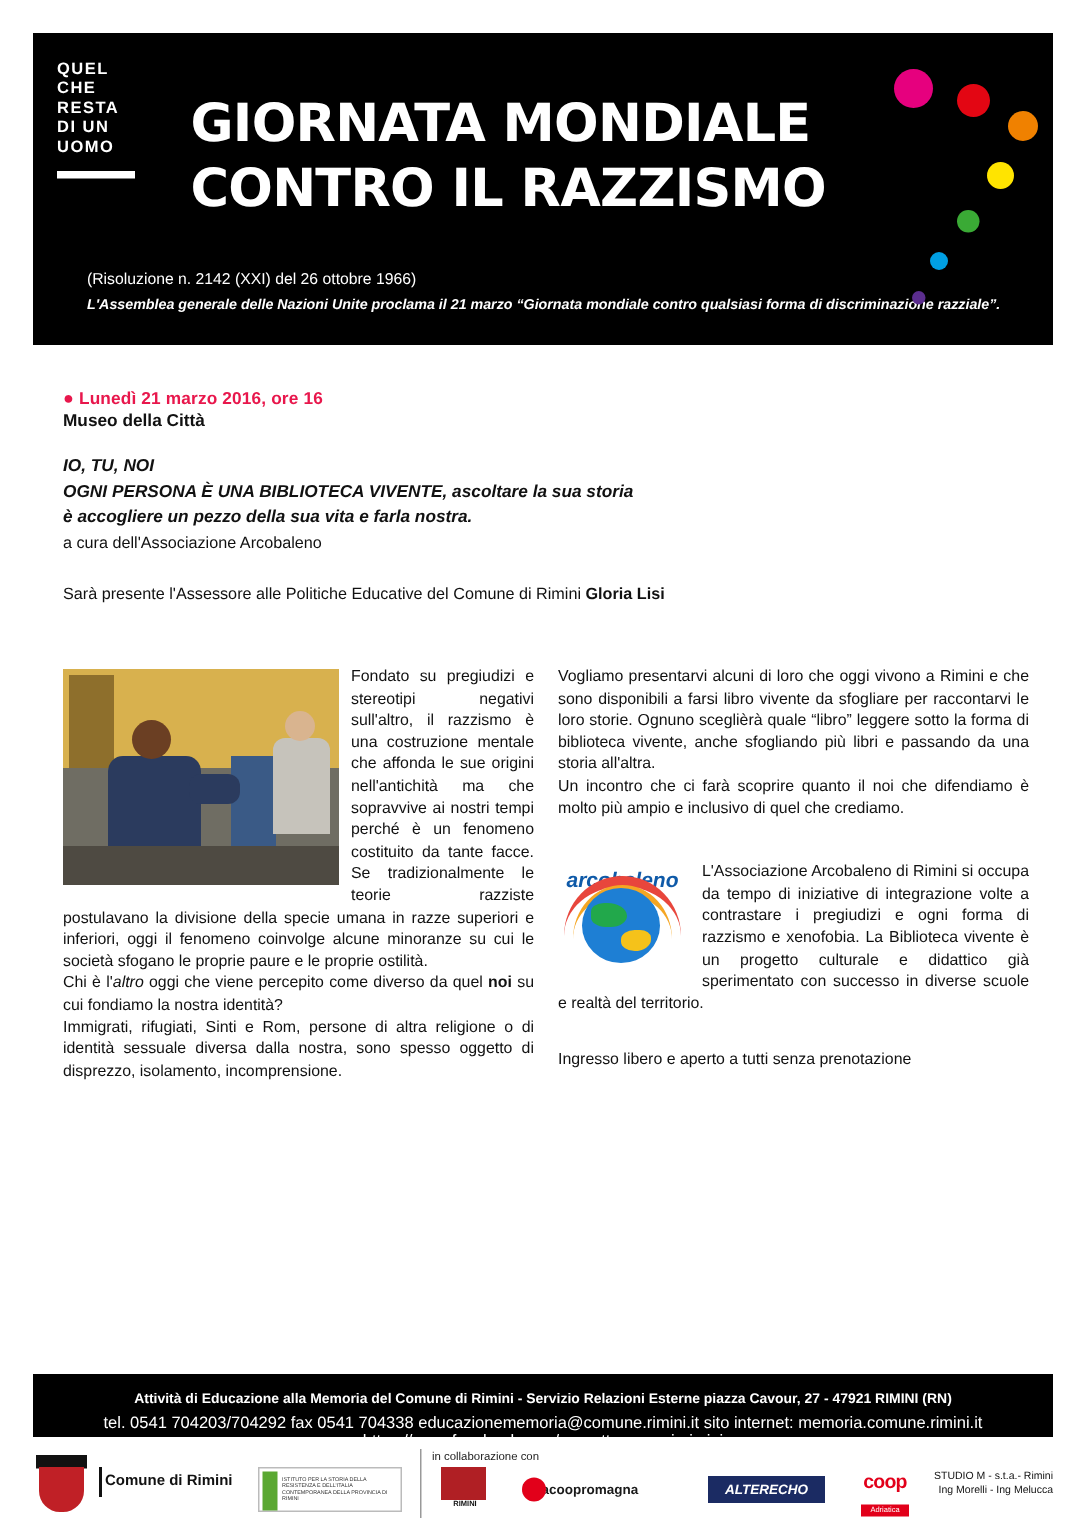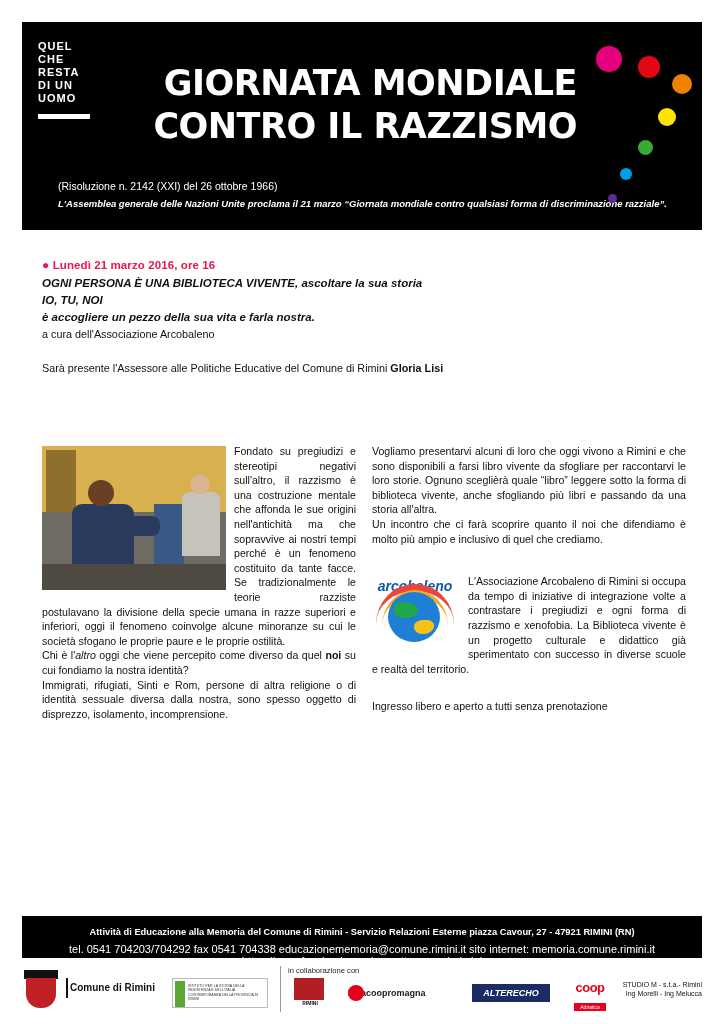--- a/index.html
+++ b/index.html
@@ -38,21 +38,20 @@
   .quel-rule {
     position: absolute;
     left: 16px; top: 92px;
     width: 52px; height: 5px;
     background: #ffffff;
   }
   .title-main {
     position: absolute;
     left: 105px; top: 40px;
     width: 450px;
-    text-align: right;
   }
   .title-line {
     font-family: "DejaVu Sans", sans-serif;
     font-weight: bold;
     font-size: 35px;
     line-height: 43px;
     letter-spacing: -0.5px;
     color: #ffffff;
     text-transform: uppercase;
     white-space: nowrap;
@@ -234,26 +233,27 @@
     <div class="dot" style="left:48px;  top:146px; width:12px; height:12px; background:#009fe3;"></div>
     <div class="dot" style="left:36px;  top:172px; width:9px;  height:9px;  background:#5b2d8e;"></div>
   </div>
 </div>
 
 <div class="content">
   <p class="date-line">
     <span class="bullet">●</span>
     <span>Lunedì 21 marzo 2016, ore 16</span>
   </p>
+  <p class="venue">Museo della Città</p>
 
   <div class="claim">
+    <div>IO, TU, NOI</div>
     <div>
       <span>OGNI PERSONA È UNA BIBLIOTECA VIVENTE,</span><span> ascoltare la sua storia</span>
     </div>
-    <div>IO, TU, NOI</div>
     <div>è accogliere un pezzo della sua vita e farla nostra.</div>
   </div>
   <p class="curator">a cura dell'Associazione Arcobaleno</p>
 
   <p class="assessore">
     <span>Sarà presente l'Assessore alle Politiche Educative del Comune di Rimini </span><b>Gloria Lisi</b>
   </p>
 </div>
 
 <div class="cols">

